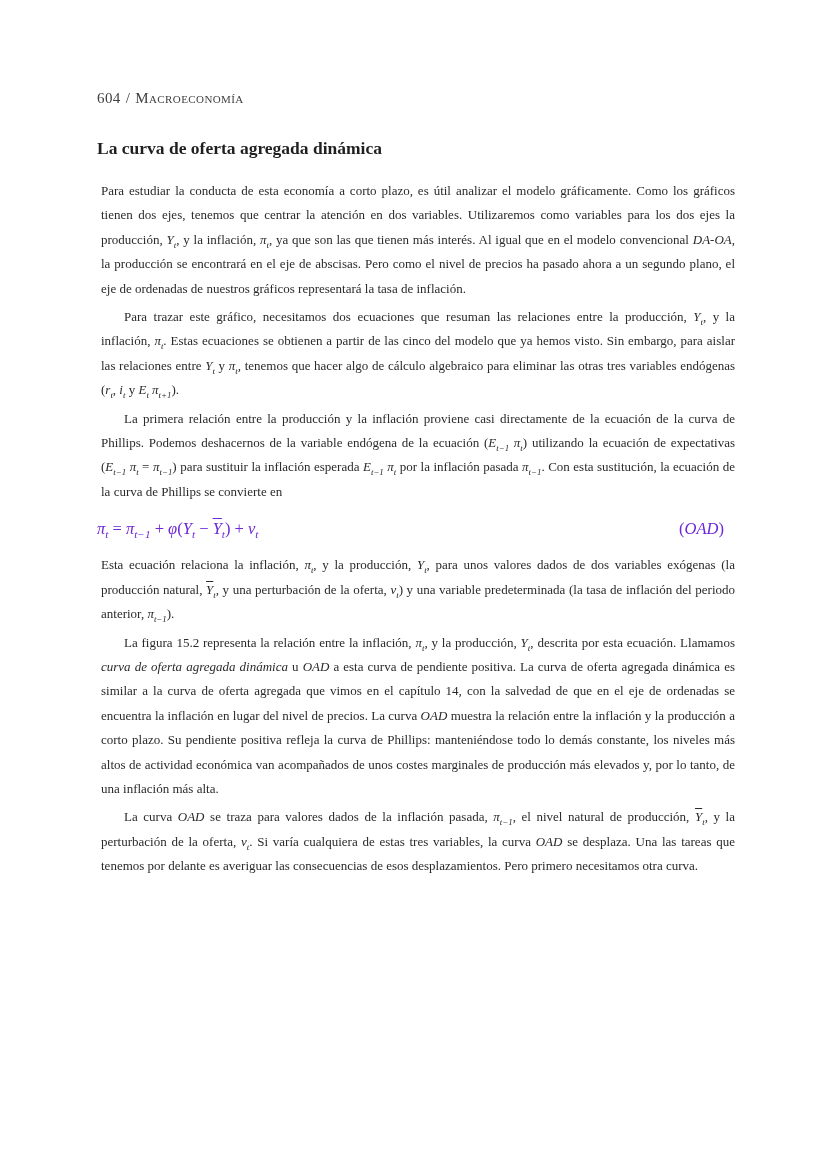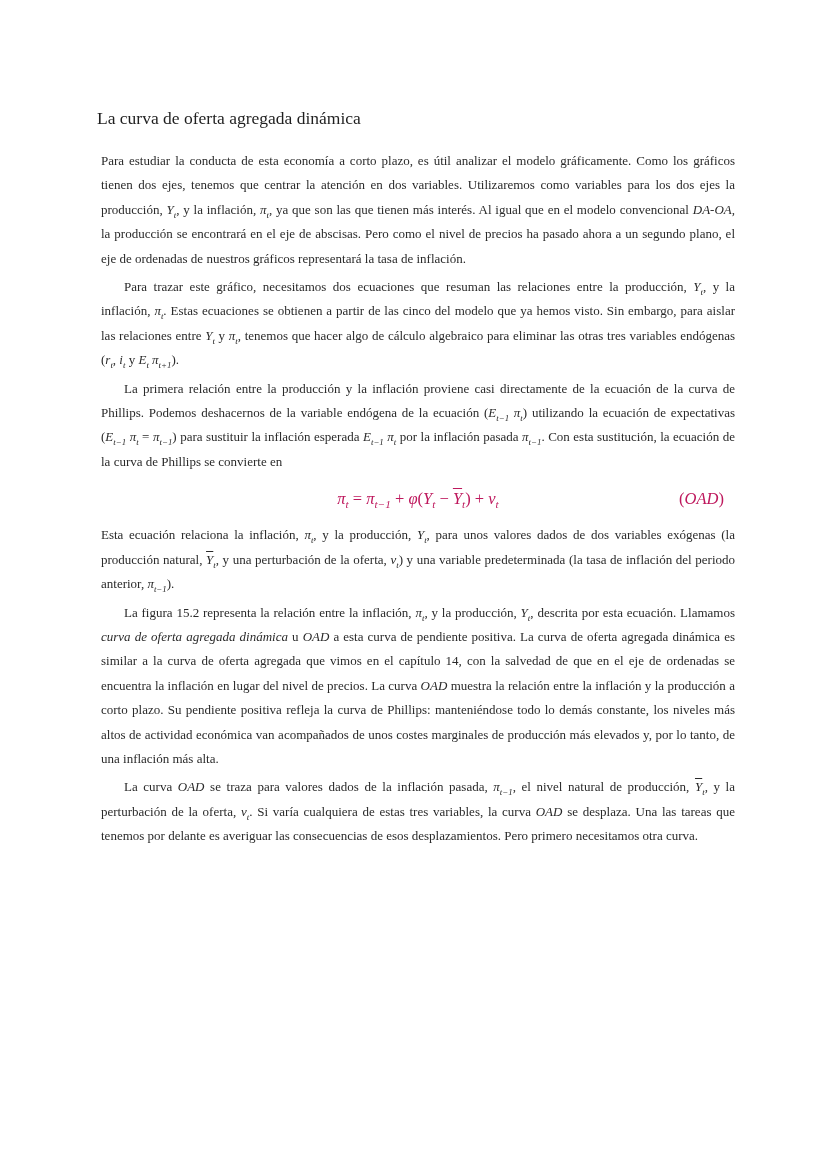--- a/index.html
+++ b/index.html
@@ -23,58 +23,61 @@
   }
   .running-head {
     font-size: 15px;
     color: #414141;
     font-variant: small-caps;
     letter-spacing: 0.4px;
   }
   .running-head .num { font-variant: normal; }
   .running-head .sep { margin: 0 5px; }
   .section-title {
-    font-weight: normal;
+    font-weight: bold;
     font-size: 17.5px;
     color: #1f1f1f;
-    margin: 18px 0 0 0;
+    margin: 31px 0 0 0;
   }
   .body-copy { margin-top: 20px; }
   .para {
     margin: 4px;
     font-size: 13px;
     line-height: 24.4px;
     text-align: justify;
     color: #2a2a2a;
   }
   .para.indent { text-indent: 23px; }
   .vr { font-style: italic; }
   .it { font-style: italic; }
   .bar { text-decoration: overline; }
   sub.vsub {
     font-size: 68%;
     font-style: italic;
     line-height: 0;
   }
   .eq-row {
     position: relative;
-    text-align: center;
+    text-align: left;
     padding: 9px 0 8px 0;
     font-size: 16.5px;
     line-height: 24px;
-    color: #be185d;
+    color: #6d28d9;
   }
   .eq-tag { position: absolute; right: 15px; }
 </style>
 </head>
 <body>
 
 <div class="page">
   <div class="text-block">
 
+    <div class="running-head">
+      <span class="num">604</span><span class="sep">/</span><span>Macroeconomía</span>
+    </div>
 
     <h2 class="section-title">La curva de oferta agregada dinámica</h2>
 
     <div class="body-copy">
         <p class="para">Para estudiar la conducta de esta economía a corto plazo, es útil analizar el modelo gráficamente. Como los gráficos tienen dos ejes, tenemos que centrar la atención en dos variables. Utilizaremos como variables para los dos ejes la producción, <span class="vr">Y</span><sub class="vsub">t</sub>, y la inflación, <span class="vr">π</span><sub class="vsub">t</sub>, ya que son las que tienen más interés. Al igual que en el modelo convencional <span class="it">DA-OA</span>, la producción se encontrará en el eje de abscisas. Pero como el nivel de precios ha pasado ahora a un segundo plano, el eje de ordenadas de nuestros gráficos representará la tasa de inflación.</p>
         <p class="para indent">Para trazar este gráfico, necesitamos dos ecuaciones que resuman las relaciones entre la producción, <span class="vr">Y</span><sub class="vsub">t</sub>, y la inflación, <span class="vr">π</span><sub class="vsub">t</sub>. Estas ecuaciones se obtienen a partir de las cinco del modelo que ya hemos visto. Sin embargo, para aislar las relaciones entre <span class="vr">Y</span><sub class="vsub">t</sub> y <span class="vr">π</span><sub class="vsub">t</sub>, tenemos que hacer algo de cálculo algebraico para eliminar las otras tres variables endógenas (<span class="vr">r</span><sub class="vsub">t</sub>, <span class="vr">i</span><sub class="vsub">t</sub> y <span class="vr">E</span><sub class="vsub">t</sub> <span class="vr">π</span><sub class="vsub">t+1</sub>).</p>
         <p class="para indent">La primera relación entre la producción y la inflación proviene casi directamente de la ecuación de la curva de Phillips. Podemos deshacernos de la variable endógena de la ecuación (<span class="vr">E</span><sub class="vsub">t−1</sub> <span class="vr">π</span><sub class="vsub">t</sub>) utilizando la ecuación de expectativas (<span class="vr">E</span><sub class="vsub">t−1</sub> <span class="vr">π</span><sub class="vsub">t</sub> = <span class="vr">π</span><sub class="vsub">t−1</sub>) para sustituir la inflación esperada <span class="vr">E</span><sub class="vsub">t−1</sub> <span class="vr">π</span><sub class="vsub">t</sub> por la inflación pasada <span class="vr">π</span><sub class="vsub">t−1</sub>. Con esta sustitución, la ecuación de la curva de Phillips se convierte en</p>
         <div class="eq-row"><span class="eq-body"><span class="vr">π</span><sub class="vsub">t</sub> = <span class="vr">π</span><sub class="vsub">t−1</sub> + <span class="vr">φ</span>(<span class="vr">Y</span><sub class="vsub">t</sub> − <span class="vr bar">Y</span><sub class="vsub">t</sub>) + <span class="vr">v</span><sub class="vsub">t</sub></span><span class="eq-tag">(<span class="it">OAD</span>)</span></div>
         <p class="para">Esta ecuación relaciona la inflación, <span class="vr">π</span><sub class="vsub">t</sub>, y la producción, <span class="vr">Y</span><sub class="vsub">t</sub>, para unos valores dados de dos variables exógenas (la producción natural, <span class="vr bar">Y</span><sub class="vsub">t</sub>, y una perturbación de la oferta, <span class="vr">v</span><sub class="vsub">t</sub>) y una variable predeterminada (la tasa de inflación del periodo anterior, <span class="vr">π</span><sub class="vsub">t−1</sub>).</p>
         <p class="para indent">La figura 15.2 representa la relación entre la inflación, <span class="vr">π</span><sub class="vsub">t</sub>, y la producción, <span class="vr">Y</span><sub class="vsub">t</sub>, descrita por esta ecuación. Llamamos <span class="it">curva de oferta agregada dinámica</span> u <span class="it">OAD</span> a esta curva de pendiente positiva. La curva de oferta agregada dinámica es similar a la curva de oferta agregada que vimos en el capítulo 14, con la salvedad de que en el eje de ordenadas se encuentra la inflación en lugar del nivel de precios. La curva <span class="it">OAD</span> muestra la relación entre la inflación y la producción a corto plazo. Su pendiente positiva refleja la curva de Phillips: manteniéndose todo lo demás constante, los niveles más altos de actividad económica van acompañados de unos costes marginales de producción más elevados y, por lo tanto, de una inflación más alta.</p>

